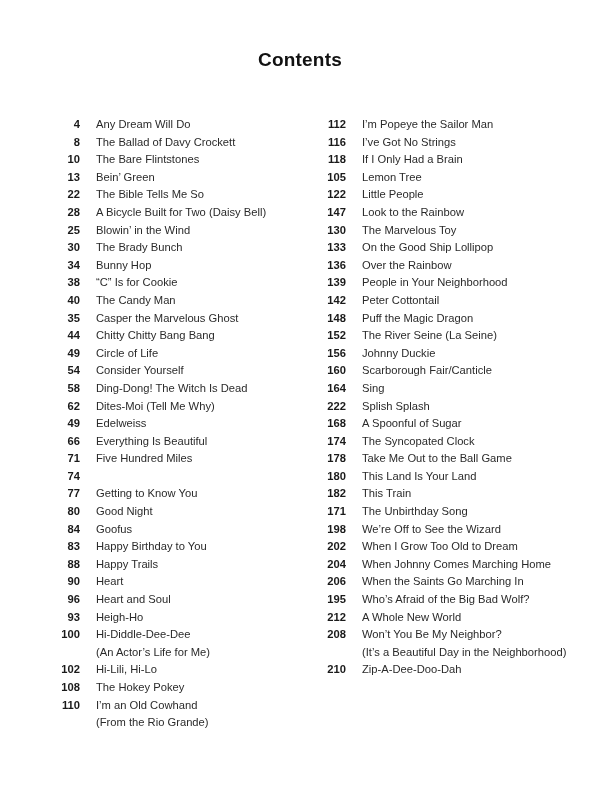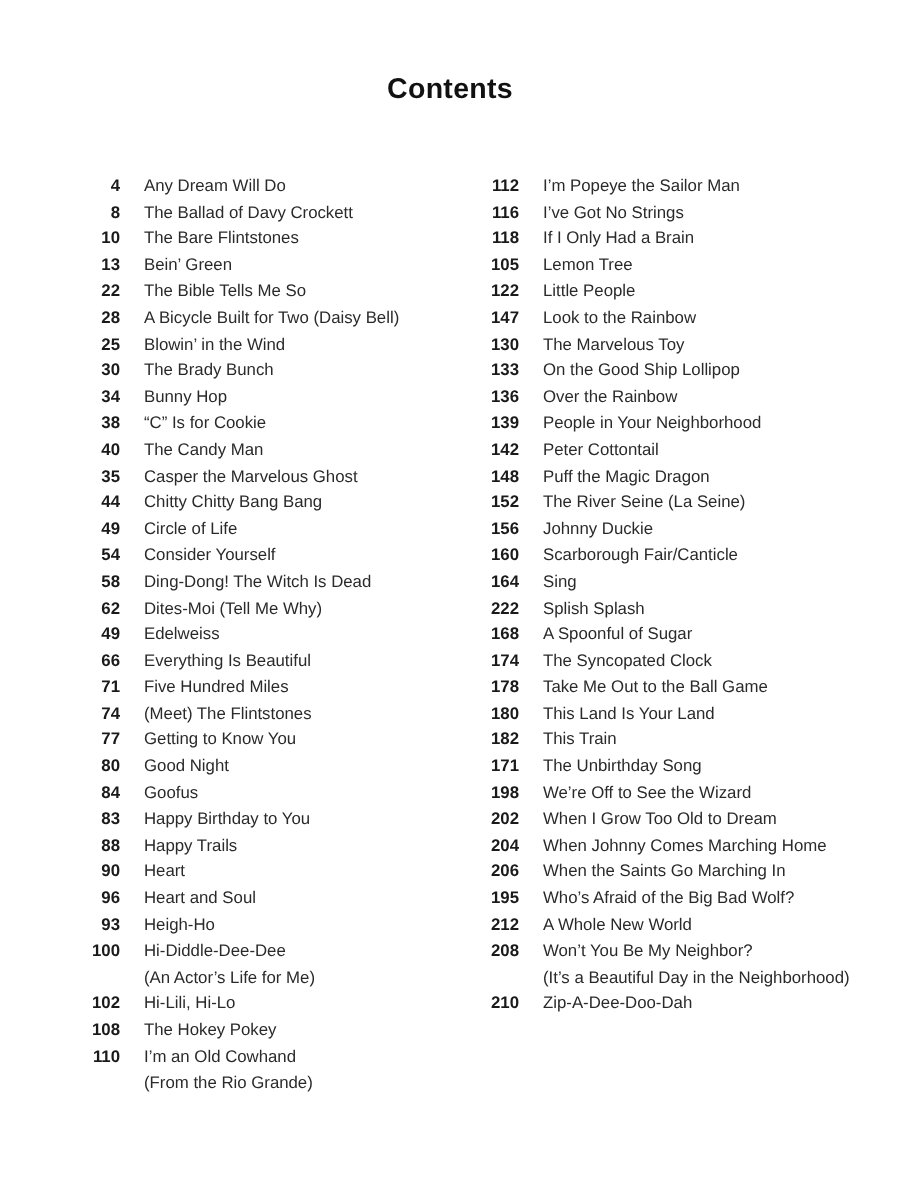--- a/index.html
+++ b/index.html
@@ -136,21 +136,20 @@
     <div class="entry">
       <span class="num">66</span>
       <span class="ttl"><span class="main">Everything Is Beautiful</span></span>
     </div>
     <div class="entry">
       <span class="num">71</span>
       <span class="ttl"><span class="main">Five Hundred Miles</span></span>
     </div>
     <div class="entry">
       <span class="num">74</span>
-      <span class="ttl"><span class="main">(Meet) The Flintstones</span></span>
     </div>
     <div class="entry">
       <span class="num">77</span>
       <span class="ttl"><span class="main">Getting to Know You</span></span>
     </div>
     <div class="entry">
       <span class="num">80</span>
       <span class="ttl"><span class="main">Good Night</span></span>
     </div>
     <div class="entry">

